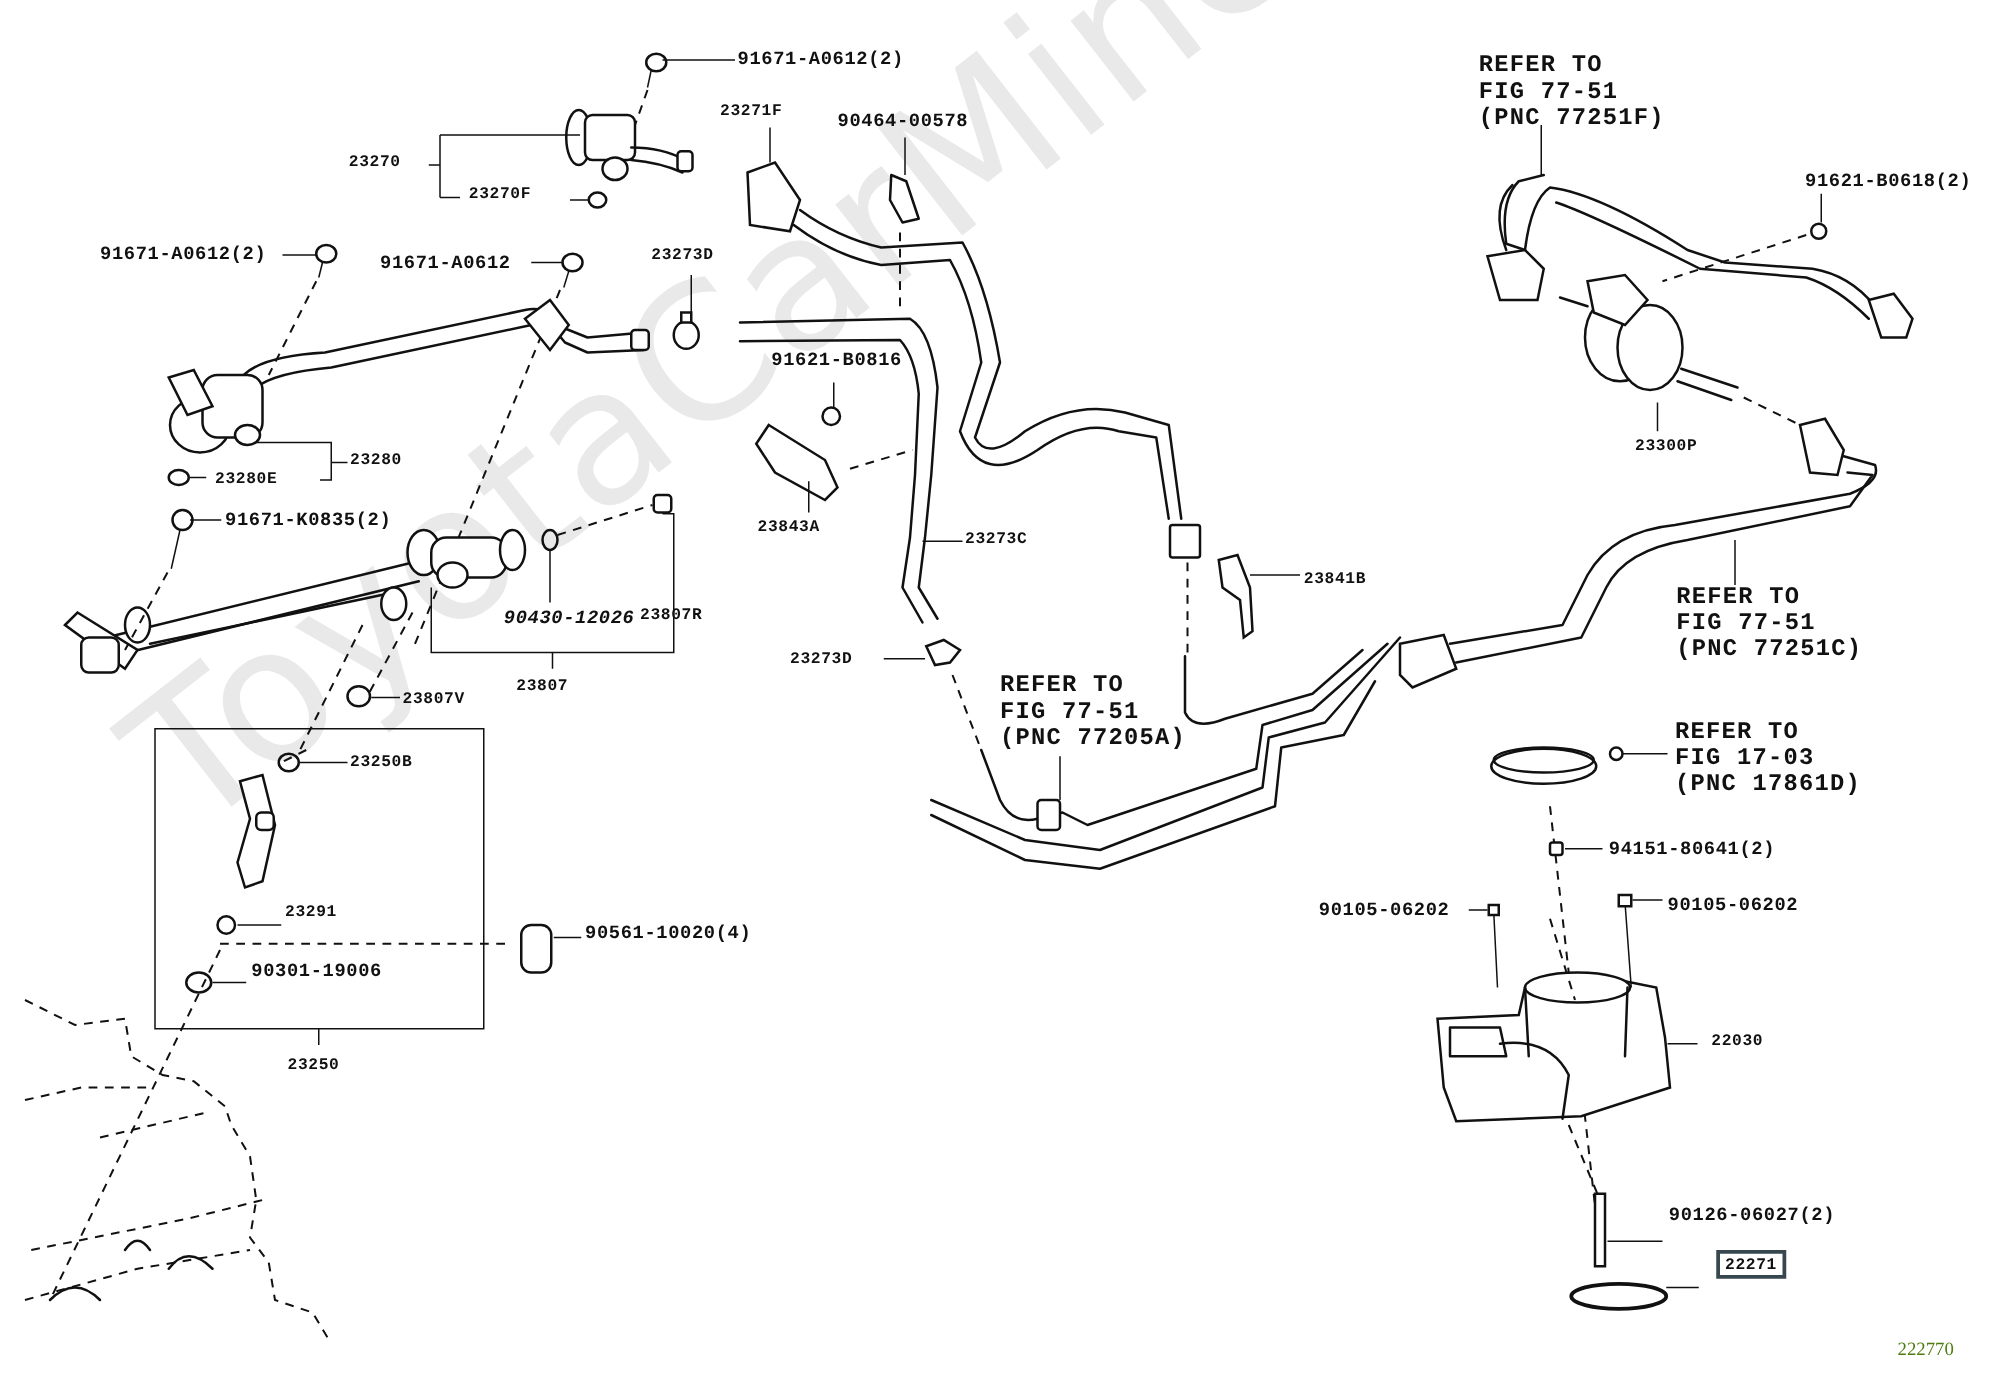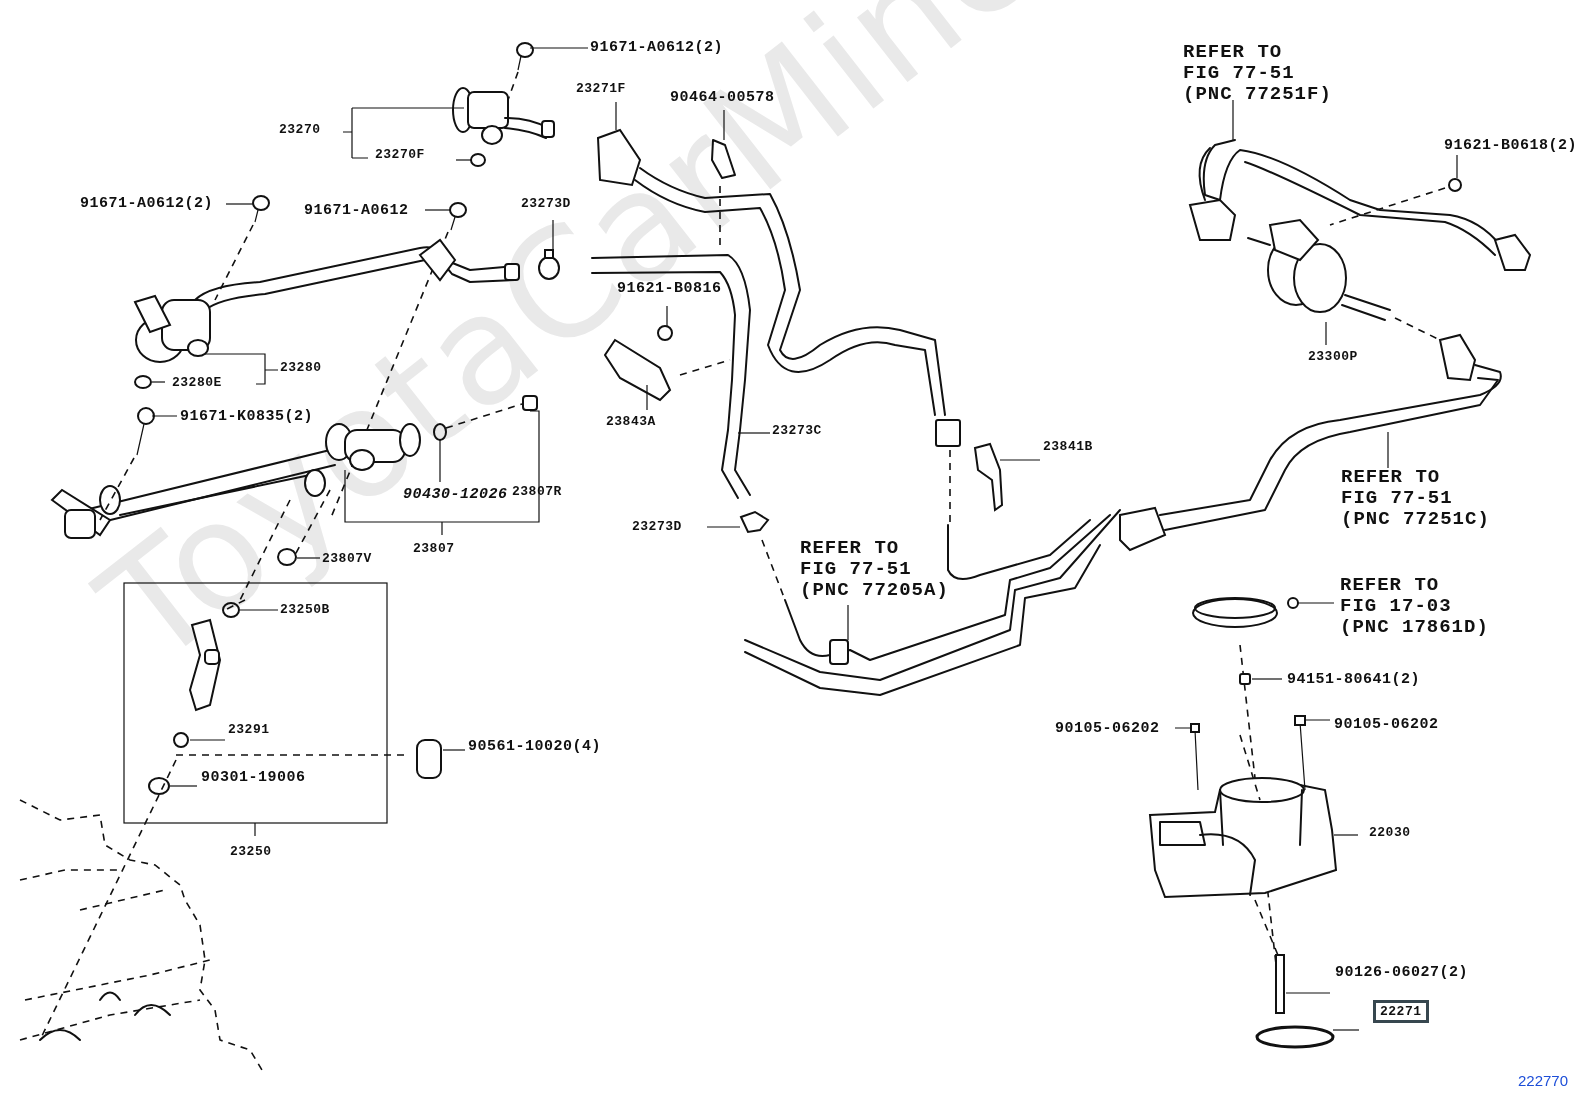--- a/index.html
+++ b/index.html
@@ -3,21 +3,21 @@
 <meta charset="utf-8">
 <style>
   html, body { margin:0; padding:0; background:#ffffff; }
   body { width:1592px; height:1099px; position:relative; overflow:hidden; font-family:"DejaVu Sans Mono", monospace; }
   #diagram { position:absolute; left:0; top:0; width:1592px; height:1099px; }
   .lbl { position:absolute; font-family:"Liberation Mono","DejaVu Sans Mono", monospace; font-weight:bold; color:#111; white-space:nowrap; line-height:1; }
   .pn-big { font-size:13px; letter-spacing:0.5px; }
   .pn-small { font-size:15px; letter-spacing:0.5px; }
   .refer { font-size:19px; line-height:21px; white-space:pre; letter-spacing:1px; }
   .hl { border:3px solid #37474f; padding:2px 4px; }
-  .figno { position:absolute; font-family:Liberation Sans, sans-serif; font-size:15px; color:#1d4ed8; }
+  .figno { position:absolute; font-family:Liberation Serif, serif; font-size:15px; color:#4d7c0f; }
   .wm { position:absolute; left:70px; top:560px; font-family:"DejaVu Sans", sans-serif; font-size:150px; color:#e9e9e9; transform:rotate(-38deg); transform-origin:left top; white-space:nowrap; letter-spacing:2px; }
   svg .s { fill:none; stroke:#111; stroke-width:2; stroke-linecap:round; stroke-linejoin:round; }
   svg .t { fill:none; stroke:#111; stroke-width:1.2; }
   svg .d { fill:none; stroke:#111; stroke-width:1.6; stroke-dasharray:7 6; }
   svg .f { fill:#fff; stroke:#111; stroke-width:2; }
 </style>
 </head>
 <body>
 
 <div id="diagram">
@@ -251,21 +251,21 @@
   <div class="lbl pn-small" style="left:403px;top:487px;font-style:italic;">90430-12026</div>
   <div class="lbl pn-big" style="left:512px;top:485px;">23807R</div>
   <div class="lbl pn-big" style="left:413px;top:542px;">23807</div>
   <div class="lbl pn-big" style="left:322px;top:524px;margin-top:28px;">23807V</div>
   <div class="lbl pn-big" style="left:280px;top:603px;">23250B</div>
   <div class="lbl pn-big" style="left:228px;top:723px;">23291</div>
   <div class="lbl pn-small" style="left:201px;top:770px;text-align:center;">90301-19006</div>
   <div class="lbl pn-small" style="left:468px;top:739px;">90561-10020(4)</div>
   <div class="lbl pn-big" style="left:230px;top:845px;">23250</div>
   <div class="lbl pn-big" style="left:632px;top:520px;">23273D</div>
-  <div class="lbl pn-big" style="left:1043px;top:440px;">23841B</div>
+  <div class="lbl pn-big" style="left:1043px;top:456px;">23841B</div>
   <div class="lbl pn-small" style="left:1444px;top:138px;">91621-B0618(2)</div>
   <div class="lbl pn-big" style="left:1296px;top:350px;margin-left:12px;">23300P</div>
   <div class="lbl pn-small" style="left:1287px;top:672px;">94151-80641(2)</div>
   <div class="lbl pn-small" style="left:1055px;top:721px;">90105-06202</div>
   <div class="lbl pn-small" style="left:1334px;top:717px;">90105-06202</div>
   <div class="lbl pn-big" style="left:1369px;top:826px;">22030</div>
   <div class="lbl pn-small" style="left:1335px;top:965px;">90126-06027(2)</div>
   <div class="lbl pn-big hl" style="left:1357px;top:1000px;margin-left:16px;">22271</div>
 
   <div class="lbl refer" style="left:1183px;top:42px;">REFER TO

